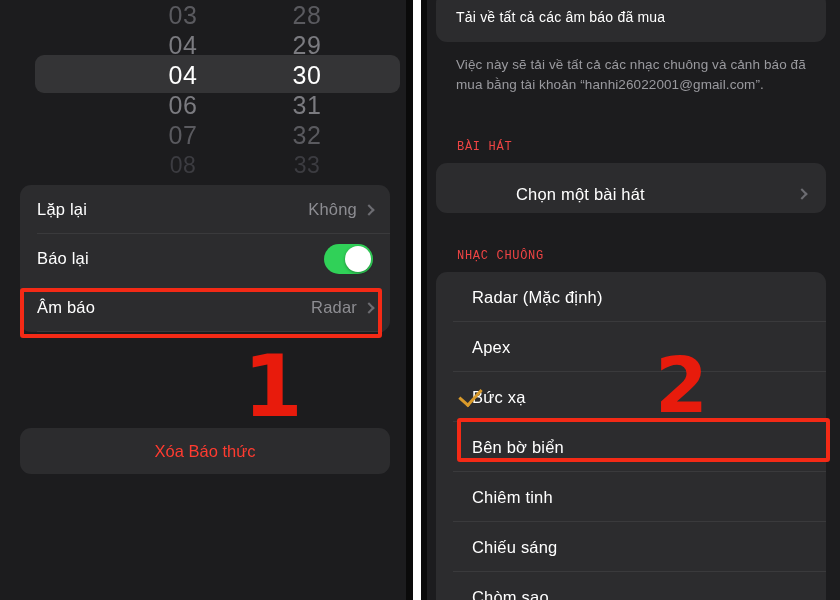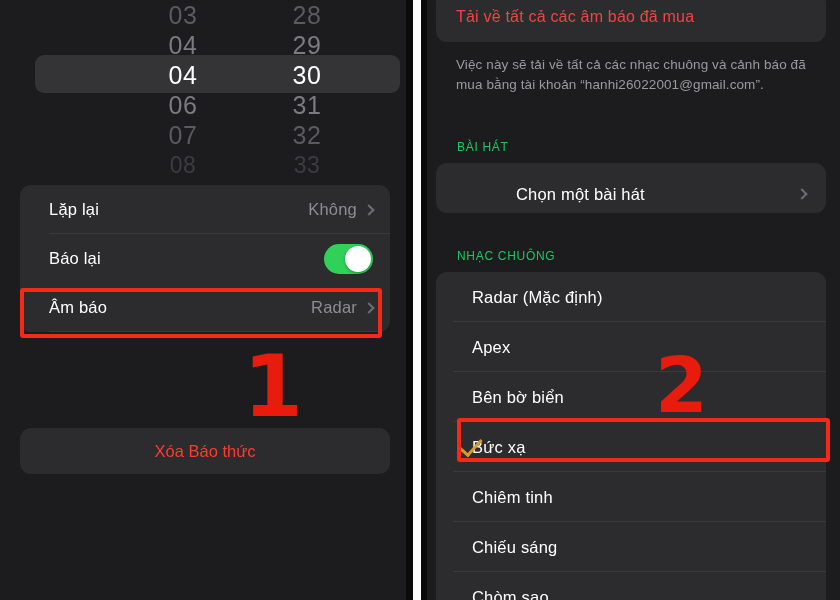--- a/index.html
+++ b/index.html
@@ -57,51 +57,51 @@
   }
   .row-label { font-size:16.5px; color:#ffffff; letter-spacing:.2px; }
   .row-val   { margin-left:auto; font-size:16.5px; color:#8d8d92; letter-spacing:.2px; }
   .chev {
     margin-left:8px; width:8px; height:8px;
     border-right:2px solid #6d6d72; border-top:2px solid #6d6d72;
     transform:rotate(45deg); flex:0 0 auto;
   }
 
   
-  #settings-card { left:20px; top:185px; width:370px;padding-left:12px; }
+  #settings-card { left:20px; top:185px; width:370px; }
 
   
   .toggle {
     margin-left:auto; width:49px; height:30px; border-radius:15px;
     background:#30d158; position:relative; flex:0 0 auto;
   }
   .toggle .knob {
     position:absolute; right:2px; top:2px;
     width:26px; height:26px; border-radius:50%; background:#fff;
     box-shadow:0 1px 3px rgba(0,0,0,.35);
   }
 
   
   #delete-card { left:20px; top:428px; width:370px; height:46px; }
   #delete-card .row { height:46px; justify-content:center; padding:8px; }
   .destructive { font-size:16.5px; color:#ff3b30; }
 
   
   #download-card { left:15px; top:-8px; width:390px; height:50px; }
   #download-card .row { height:50px; padding:0 20px; }
-  .amber { font-size:16px; color:#ef4444; letter-spacing:.2px; }
+  .amber { font-size:14px; color:#ffffff; letter-spacing:.2px; }
 
   #download-desc {
     position:absolute; left:35px; top:55px; width:360px;
     font-size:13.5px; line-height:20px; color:#9a9a9f; letter-spacing:.1px;
   }
 
   .sect-hdr {
-    position:absolute; font-size:12px; color:#22c55e;
-    letter-spacing:.7px; text-transform:uppercase;
+    position:absolute; font-size:12px; color:#ef4444;
+    letter-spacing:.7px; text-transform:uppercase;font-family:Liberation Mono, monospace;
   }
   #hdr-songs { left:36px; top:140px; }
   #hdr-ring  { left:36px; top:249px; }
 
   #songs-card { left:15px; top:163px; width:390px; height:50px; }
   #songs-card .row { height:50px; padding:12px 20px 0 80px; }
 
   #ringtones-card {
     left:15px; top:272px; width:390px; height:340px;
   }
@@ -221,29 +221,29 @@
     <div class="card" id="ringtones-card">
       <div class="row">
         <span class="row-label">Radar (Mặc định)</span>
         <span class="sep"></span>
       </div>
       <div class="row">
         <span class="row-label">Apex</span>
         <span class="sep"></span>
       </div>
       <div class="row">
-        <span class="row-label">Bên bờ biển</span>
-        <span class="sep"></span>
-      </div>
-      <div class="row">
         <span class="check"></span>
         <span class="row-label">Bức xạ</span>
         <span class="sep"></span>
       </div>
       <div class="row">
+        <span class="row-label">Bên bờ biển</span>
+        <span class="sep"></span>
+      </div>
+      <div class="row">
         <span class="row-label">Chiêm tinh</span>
         <span class="sep"></span>
       </div>
       <div class="row">
         <span class="row-label">Chiếu sáng</span>
         <span class="sep"></span>
       </div>
       <div class="row">
         <span class="row-label">Chòm sao</span>
       </div>

